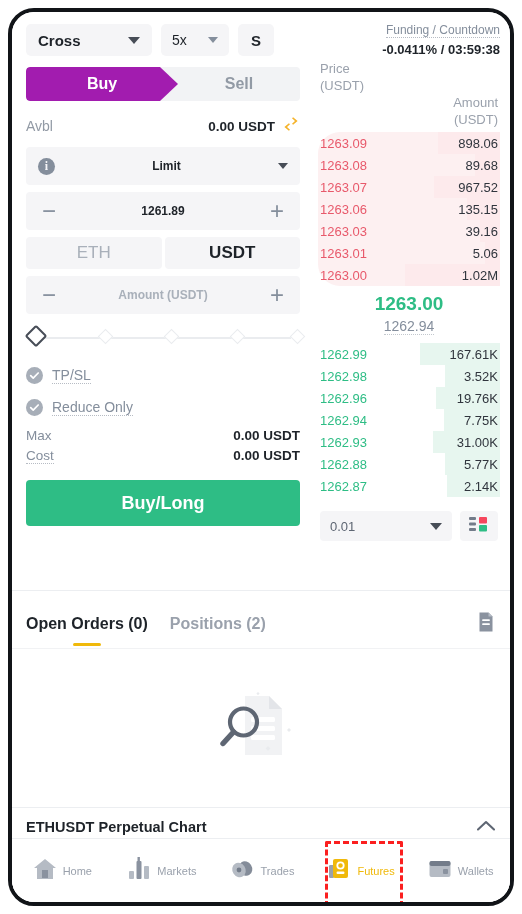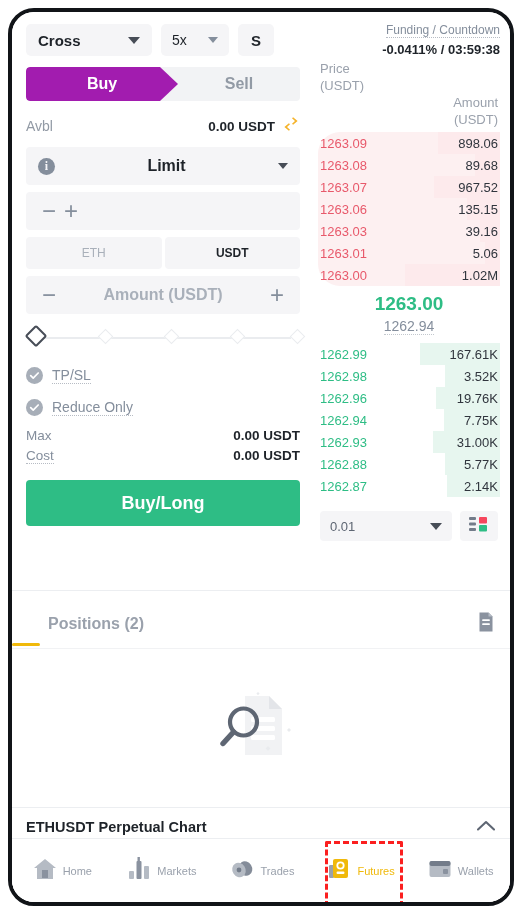--- a/index.html
+++ b/index.html
@@ -110,21 +110,21 @@
     background: #f5f5f7;
     border-radius: 4px;
     height: 38px;
     display: flex; align-items: center;
     margin-bottom: 7px;
     padding: 0 12px;
     position: relative;
   }
   .field .center-txt {
     flex: 1; text-align: center;
-    font-size: 16px; font-weight: bold; color: #1e2329;
+    font-size: 12px; font-weight: bold; color: #1e2329;
   }
   .field .center-txt.placeholder { color: #a9b0ba; font-weight: bold; }
   .info-dot {
     width: 17px; height: 17px; border-radius: 50%;
     background: #848e9c; color: #f5f5f7;
     font-size: 12px; font-weight: bold;
     display: flex; align-items: center; justify-content: center;
     font-family: "Liberation Serif", serif;
     cursor: pointer;
   }
@@ -133,21 +133,21 @@
     font-size: 24px; color: #848e9c; font-weight: 300;
     line-height: 1; cursor: pointer; user-select: none;
   }
 
   
   #cur-seg { display: flex; gap: 3px; margin-bottom: 7px; }
   .cur-btn {
     flex: 1; height: 32px;
     background: #f5f5f7; border-radius: 4px;
     display: flex; align-items: center; justify-content: center;
-    font-size: 12px; cursor: pointer;
+    font-size: 17px; cursor: pointer;
   }
   .cur-btn.inactive { color: #a9b0ba; }
   .cur-btn.active { color: #1e2329; font-weight: bold; }
 
   
   #slider-row {
     position: relative;
     height: 28px; margin: 10px 2px 8px 2px;
   }
   #slider-track {
@@ -395,20 +395,21 @@
       </div>
 
       <div class="field">
         <span class="info-dot">i</span>
         <span class="center-txt">Limit</span>
         <span class="caret sm" style="border-top-color:#474d57;"></span>
       </div>
 
       <div class="field">
         <span class="pm">−</span>
+        <span class="center-txt">1261.89</span>
         <span class="pm">+</span>
       </div>
 
       <div id="cur-seg">
         <div class="cur-btn inactive">ETH</div>
         <div class="cur-btn active">USDT</div>
       </div>
 
       <div class="field">
         <span class="pm">−</span>
@@ -573,20 +574,21 @@
           </span>
         </div>
       </div>
     </div>
   </div>
 
   <div id="divider"></div>
 
   <div id="orders-tabs">
     <div class="otab active">
+      <span>Open Orders (0)</span>
       <span id="otab-underline"></span>
     </div>
     <div class="otab inactive">
       <span>Positions (2)</span>
     </div>
     <div id="orders-icon">
       <svg width="20" height="22" viewBox="0 0 20 22">
         <path d="M3.5 1.5 h9 l4 4 v15 h-13 z" fill="#8a929f"></path>
         <path d="M12.5 1.5 l4 4 h-4 z" fill="#b6bcc6"></path>
         <rect x="6.2" y="8.2" width="7.6" height="1.9" rx="0.6" fill="#ffffff"></rect>

